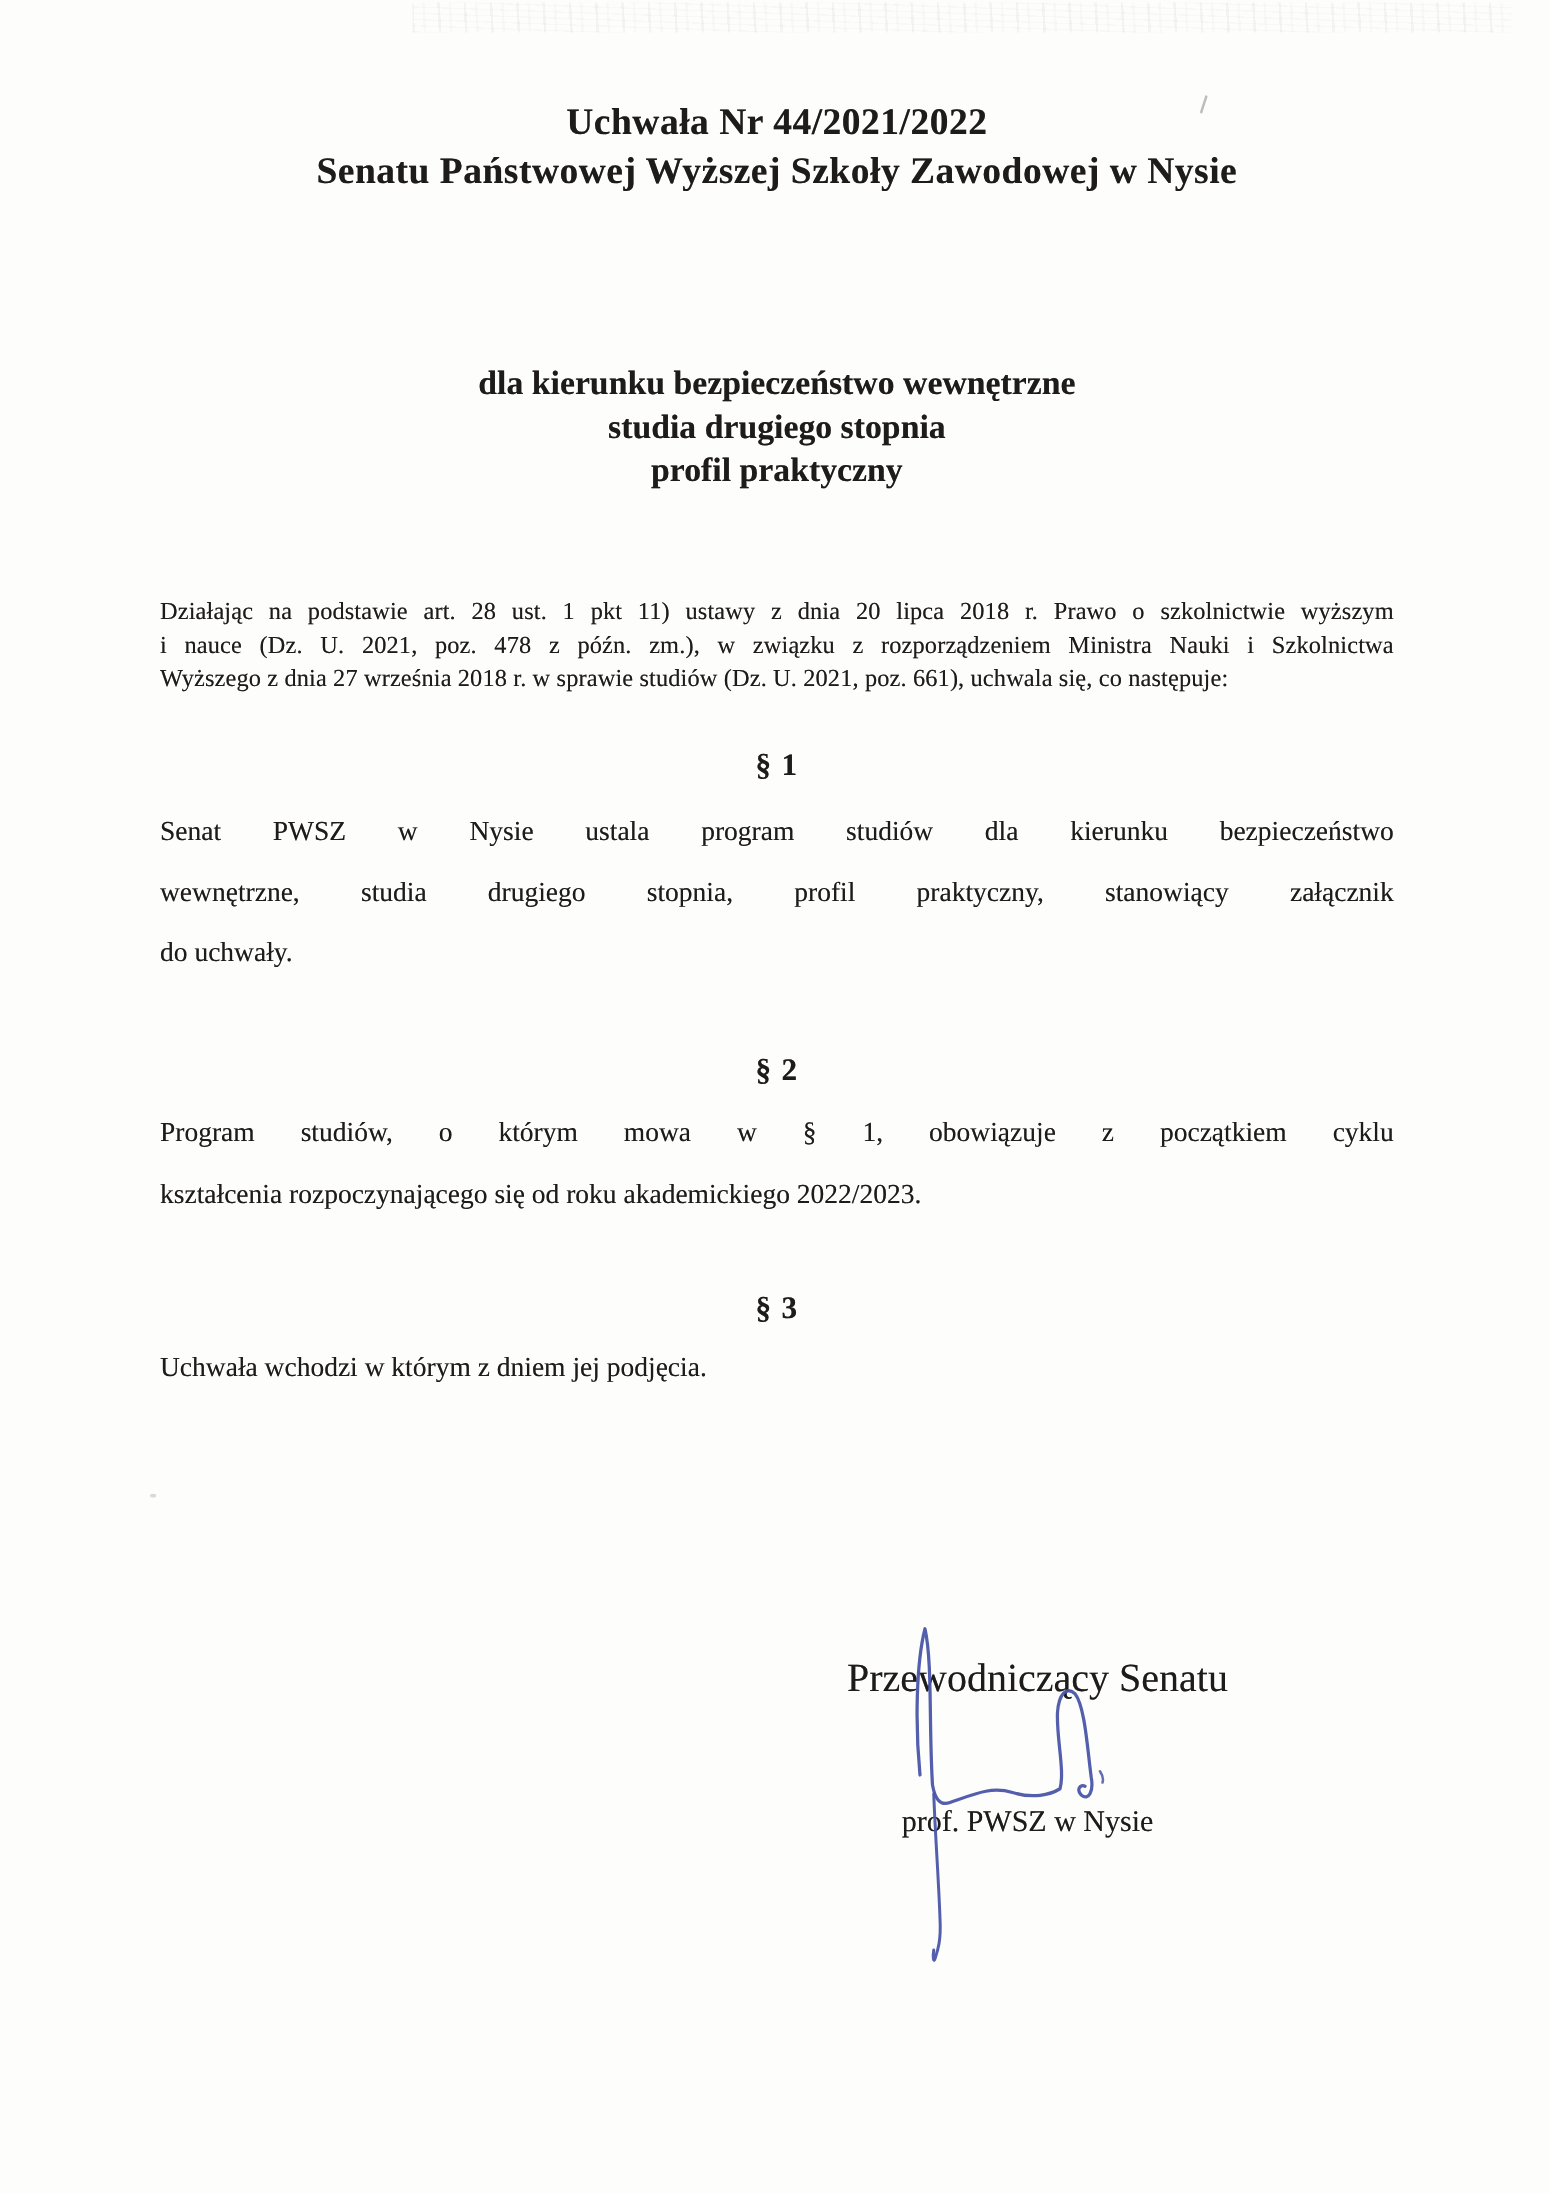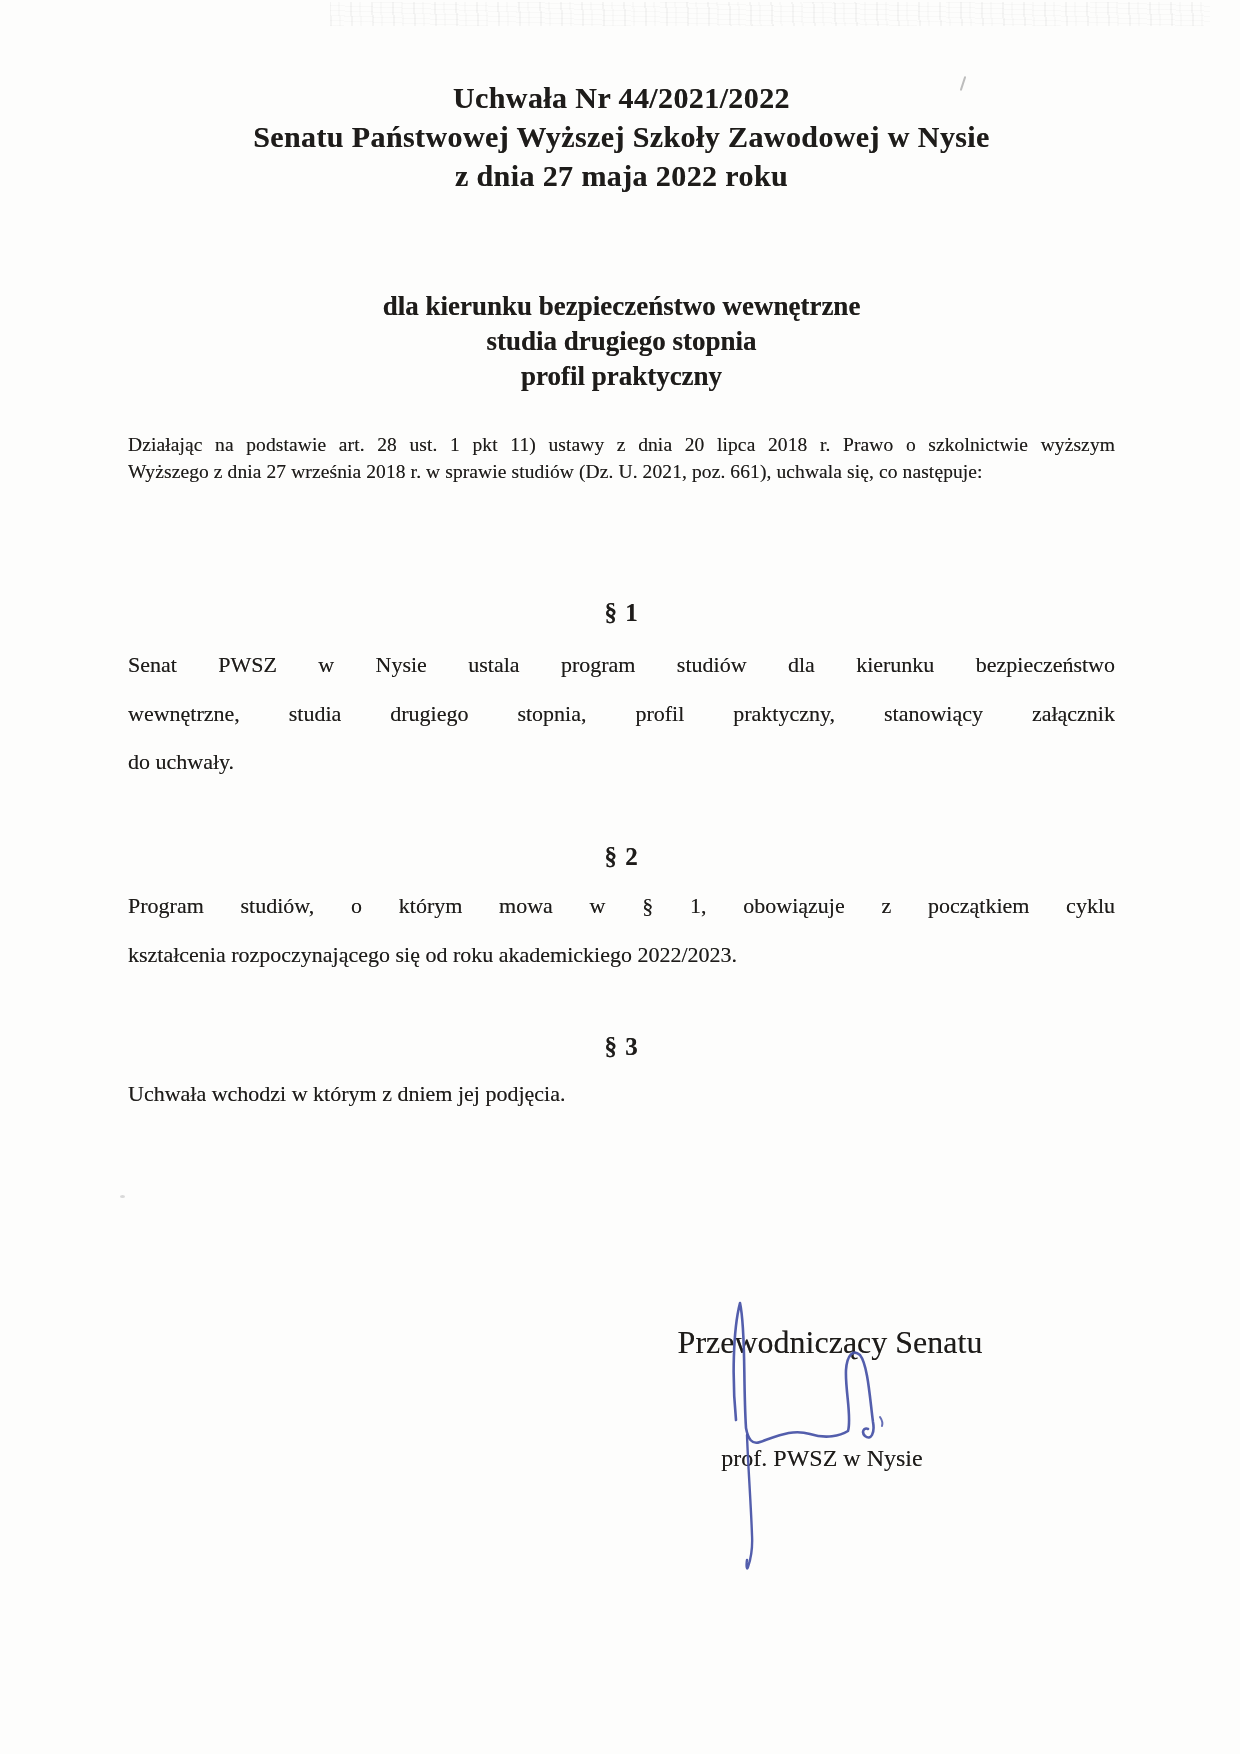--- a/index.html
+++ b/index.html
@@ -7,21 +7,21 @@
     position:relative;width:1240px;height:1754px;background:#fdfdfc;
     font-family:"Liberation Serif", serif;color:#1e1c1a;overflow:hidden;
     text-shadow:0 0 .5px rgba(25,23,20,.55);
   }
   .abs{position:absolute;}
   .center{text-align:center;}
   .col{left:128px;width:987px;}
   .title-block{top:78px;font-size:30px;font-weight:bold;line-height:39px;letter-spacing:.4px;}
   .subject{top:229px;font-size:27px;font-weight:bold;}
   .program-block{top:289px;font-size:27px;font-weight:bold;line-height:35px;}
-  .legal{top:431px;font-size:19.5px;line-height:27px;letter-spacing:.1px;}
+  .legal{top:476px;font-size:19.5px;line-height:27px;letter-spacing:.1px;}
   .sec-mark{font-size:25px;font-weight:bold;letter-spacing:1px;}
   .s1-mark{top:599px;}  .s1-body{top:641px;}
   .s2-mark{top:843px;}  .s2-body{top:882px;}
   .s3-mark{top:1033px;} .s3-body{top:1070px;}
   .sec-body{font-size:22px;line-height:48.5px;}
   .line-j{text-align:justify;text-align-last:justify;}
   .line-l{text-align:left;text-align-last:left;}
   .it{}
   .sig-role{top:1324px;left:568px;width:524px;font-size:32px;}
   .sig-name{top:1441px;left:560px;width:524px;font-size:24px;line-height:35px;}
@@ -41,32 +41,32 @@
 
 <div class="page">
 
   <div class="abs scan-noise"></div>
   <div class="abs scan-tick"></div>
   <div class="abs scan-speck"></div>
 
   <header class="abs col center title-block">
     <div>Uchwała Nr 44/2021/2022</div>
     <div>Senatu Państwowej Wyższej Szkoły Zawodowej w Nysie</div>
-    <div>z dnia 27 maja 2022 roku</div>
   </header>
 
 
   <div class="abs col center program-block">
     <div><span>dla kierunku </span><span class="it">bezpieczeństwo wewnętrzne</span></div>
     <div>studia drugiego stopnia</div>
     <div>profil praktyczny</div>
   </div>
 
   <div class="abs col legal">
     <div class="line-j"><span>Działając na podstawie art. 28 ust. 1 pkt 11) ustawy z dnia 20 lipca 2018 r. </span><span class="it">Prawo o szkolnictwie wyższym</span><span></span></div>
+    <div class="line-j"><span class="it">i nauce</span><span> (Dz. U. 2021, poz. 478 z późn. zm.), w związku z rozporządzeniem Ministra Nauki i Szkolnictwa</span></div>
     <div class="line-l"><span>Wyższego z dnia 27 września 2018 r. w sprawie studiów (Dz. U. 2021, poz. 661), uchwala się, co następuje:</span></div>
   </div>
 
   <div class="abs col center sec-mark s1-mark">§ 1</div>
   <div class="abs col sec-body s1-body">
     <div class="line-j"><span>Senat PWSZ w Nysie ustala program studiów dla kierunku </span><span class="it">bezpieczeństwo</span></div>
     <div class="line-j"><span class="it">wewnętrzne,</span><span> studia drugiego stopnia, profil praktyczny, stanowiący załącznik</span></div>
     <div class="line-l"><span>do uchwały.</span></div>
   </div>
 

